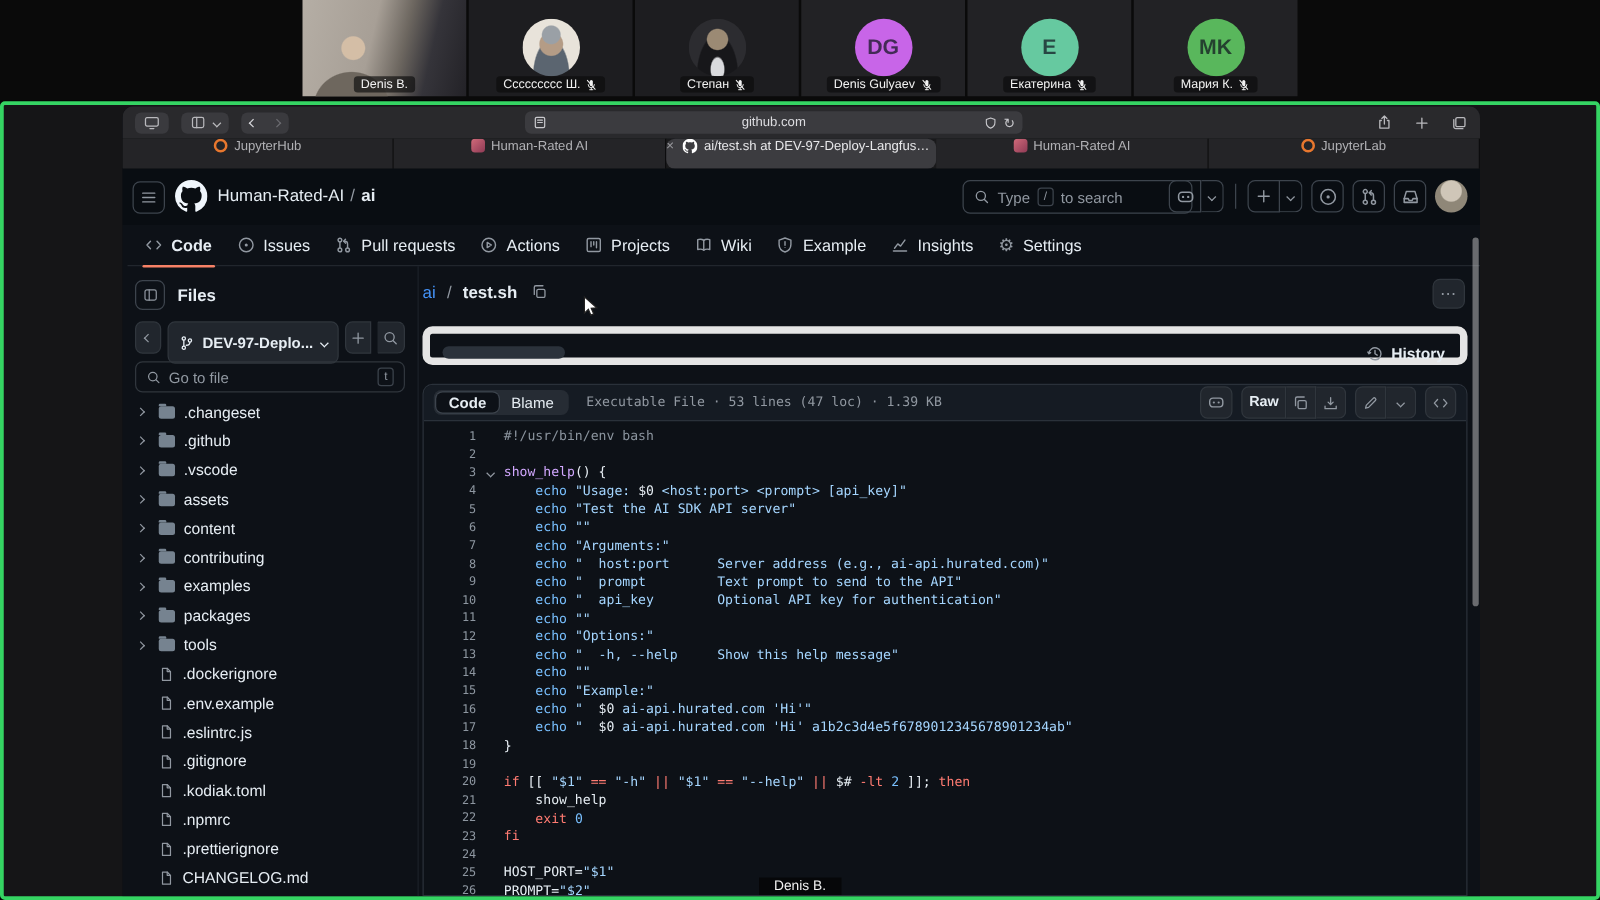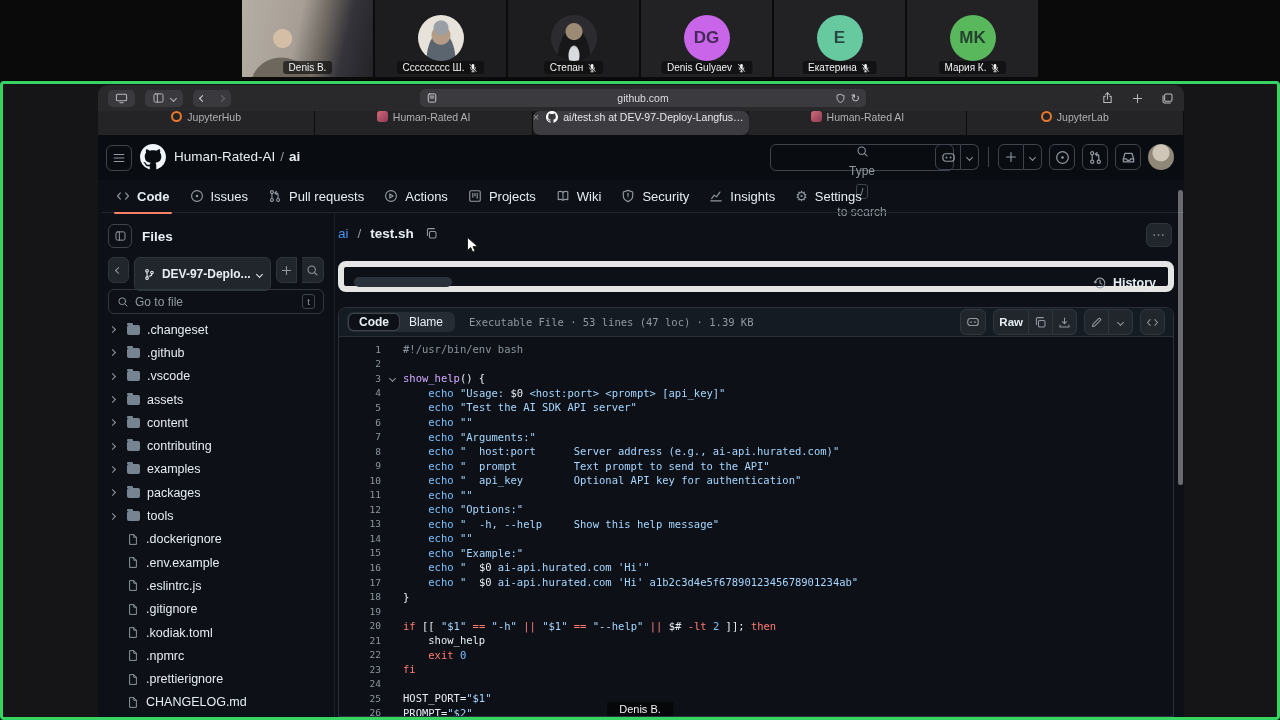--- a/index.html
+++ b/index.html
@@ -37,21 +37,21 @@
   #share { position:absolute; left:0; top:81px; width:1280px; height:639px;
            border:3px solid #35d463; border-radius:4px; background:#151517; overflow:hidden; }
   #browser { position:absolute; left:95px; top:1px; width:1086px; bottom:0;
              background:#0d1117; border-radius:9px 9px 0 0; overflow:hidden; }
 
   
   #toolbar { position:absolute; left:0; top:0; right:0; height:26px; background:#29292c;
              display:flex; align-items:center; }
   .tb-pill { height:17px; background:#3a3a3e; border-radius:5px; display:flex; align-items:center;
              padding:0 7px; gap:6px; color:#b9b9bd; }
-  #addr { position:absolute; left:322px; top:4px; width:446px; height:18px; background:#3b3b3f;
+  #addr { position:absolute; left:322px; top:4px; width:398px; height:18px; background:#3b3b3f;
           border-radius:5px; display:flex; align-items:center; color:#c9c9cd; }
   #addr .url { position:absolute; left:0; right:0; text-align:center; font-size:10.5px; color:#dcdce0; }
   #addr .lft { position:absolute; left:6px; display:flex; }
   #addr .rgt { position:absolute; right:6px; display:flex; gap:5px; align-items:center; }
   .tb-right { position:absolute; right:10px; top:0; height:26px; display:flex; gap:17px; align-items:center; color:#b9b9bd; }
 
   
   #tabbar { position:absolute; left:0; top:26px; right:0; height:24px; background:#19191b;
             display:flex; }
   .stab { flex:1 1 0; display:flex; align-items:flex-start; justify-content:center; gap:5px;
@@ -70,21 +70,21 @@
   #gh-header { position:absolute; left:0; top:0; right:0; height:45px; background:#090d12; }
   .sq-btn { width:26px; height:26px; border:1px solid #3d444d; border-radius:6px;
             display:flex; align-items:center; justify-content:center; color:#9198a1; background:transparent; }
   #hamburger { position:absolute; left:8px; top:10px; }
   #gh-logo { position:absolute; left:42px; top:9px; width:26px; height:26px; color:#f0f6fc; }
   #gh-crumb { position:absolute; left:76px; top:14px; font-size:13.5px; color:#e6edf3; }
   #gh-crumb .sep { color:#9198a1; margin:0 5px; }
   #gh-crumb .repo { font-weight:bold; }
   #gh-search { position:absolute; left:672px; top:9px; width:184px; height:27px;
                border:1px solid #3d444d; border-radius:6px; display:flex; align-items:center;
-               gap:6px; padding:0 24px; color:#9198a1; font-size:12px;flex-direction:column; }
+               gap:6px; padding:0 8px; color:#9198a1; font-size:12px; }
   .key-hint { border:1px solid #3d444d; border-radius:3px; font-size:9.5px; padding:0 4px; line-height:13px; color:#9198a1; }
   #gh-actions { position:absolute; right:10px; top:9px; display:flex; gap:7px; align-items:center; color:#9198a1; }
   .split { display:flex; }
   .split .sq-btn:first-child { border-radius:6px 0 0 6px; }
   .split .sq-btn:last-child { border-radius:0 6px 6px 0; border-left:none; width:18px; }
   .vdiv { width:1px; height:20px; background:#3d444d; margin:0 2px; }
   #gh-avatar { width:26px; height:26px; border-radius:50%;
                background:radial-gradient(circle at 50% 34%,#cfc6b8 0 8px,#8f8778 9px); }
 
   #gh-nav { position:absolute; left:4px; top:45px; right:0; height:33px; display:flex;
@@ -484,21 +484,21 @@
               <span>Wiki</span>
             </div>
             <div class="nav-item">
               <span class="ic">
                 <svg width="14" height="14" viewBox="0 0 16 16" class="ic-s">
                   <path d="M8 1.6 13.4 3.5v4c0 3.4-2.2 5.8-5.4 6.9-3.2-1.1-5.4-3.5-5.4-6.9v-4Z"></path>
                   <path d="M8 5v3.3"></path>
                   <circle cx="8" cy="10.3" r=".5" fill="currentColor" stroke="none"></circle>
                 </svg>
               </span>
-              <span>Security</span>
+              <span>Example</span>
             </div>
             <div class="nav-item">
               <span class="ic">
                 <svg width="14" height="14" viewBox="0 0 16 16" class="ic-s">
                   <path d="M2 13.5h12"></path>
                   <path d="m3 11 3-4 2.5 2 4-5.5"></path>
                 </svg>
               </span>
               <span>Insights</span>
             </div>

